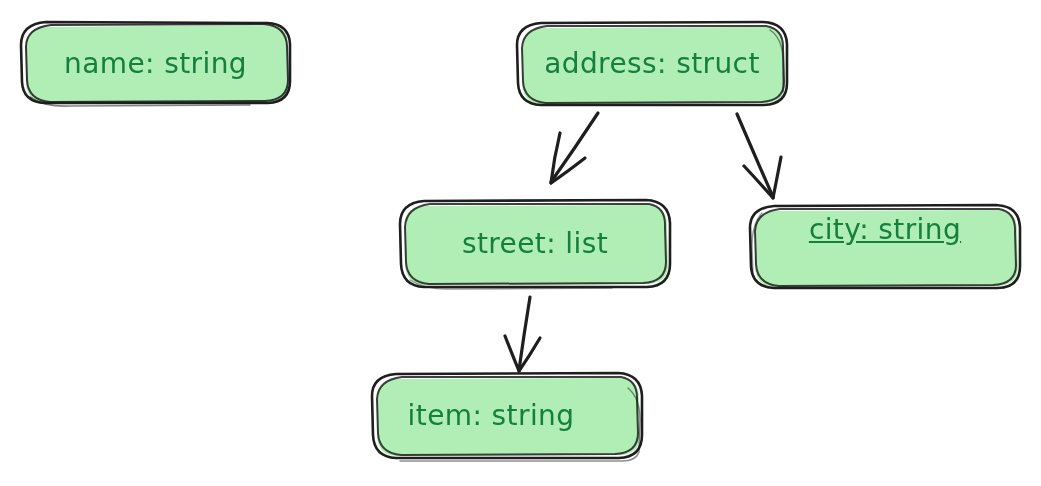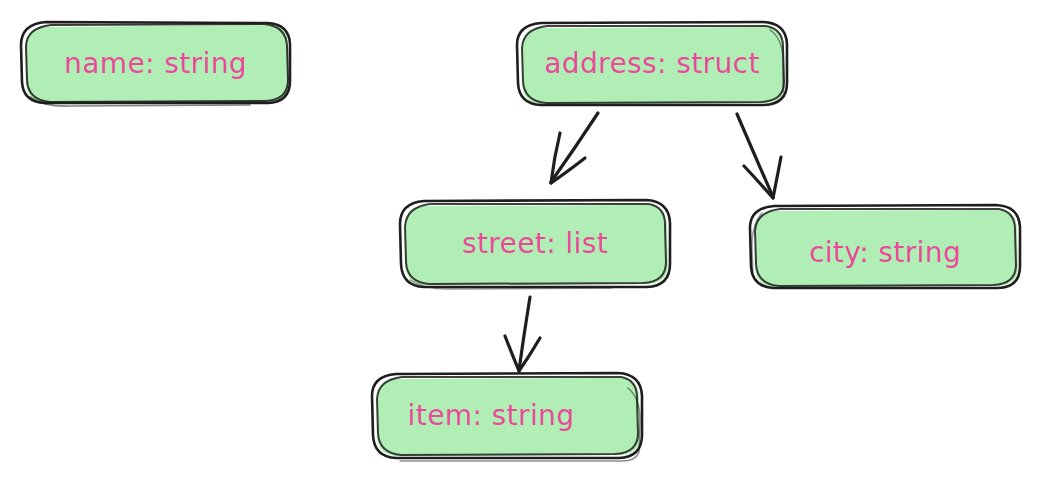--- a/index.html
+++ b/index.html
@@ -29,21 +29,21 @@
   }
   .node-label {
     position: absolute;
     display: flex;
     align-items: center;
     justify-content: center;
     text-align: center;
     font-family: "DejaVu Sans", sans-serif;
     font-size: 28px;
     font-weight: 400;
-    color: #ec4899;
+    color: #15803d;
     letter-spacing: 0.4px;
     white-space: nowrap;
     pointer-events: none;
     -webkit-font-smoothing: antialiased;
   }
 </style>
 </head>
 <body>
 
 <div id="canvas">
@@ -105,17 +105,17 @@
     </g>
 
   </svg>
 
   <div class="node-label" style="left:21px; top:22px; width:269px; height:82px;">name: string</div>
 
   <div class="node-label" style="left:400px; top:200px; width:270px; height:87px;">street: list</div>
 
   <div class="node-label" style="left:517px; top:22px; width:270px; height:83px;">address: struct</div>
 
-  <div class="node-label" style="left:750px; top:211px; width:270px; height:83px;">city: string</div>
+  <div class="node-label" style="left:750px; top:188px; width:270px; height:83px;text-decoration:underline;">city: string</div>
 
   <div class="node-label" style="left:372px; top:373px; width:238px; height:85px;">item: string</div>
 
 </div>
 
 </body></html>

